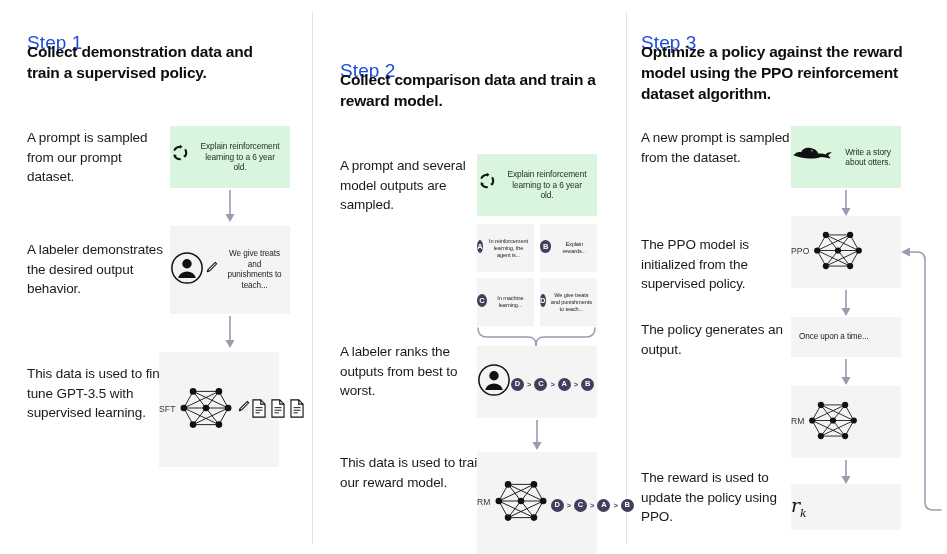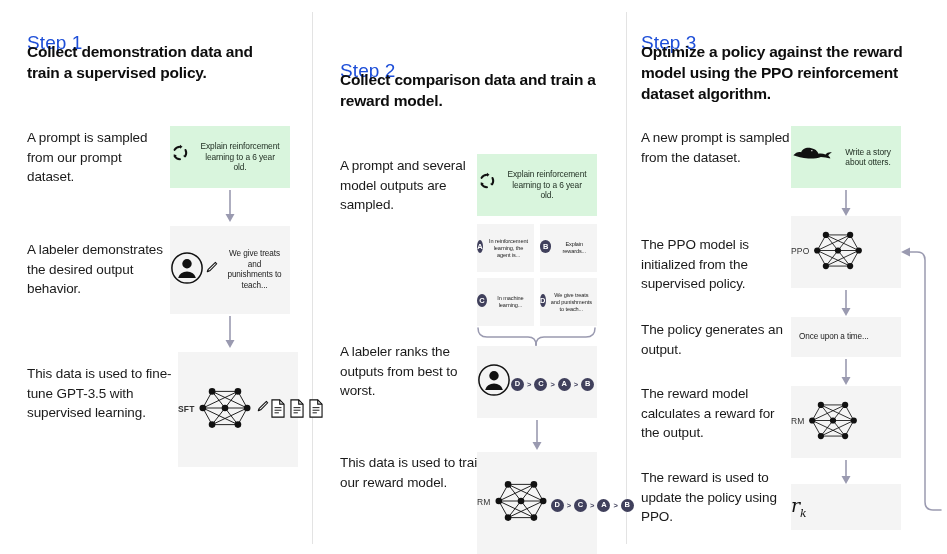--- a/index.html
+++ b/index.html
@@ -154,21 +154,21 @@
       <div class="node-text">We give treats and punishments to teach...</div>
     </div>
 
     <div class="arrow" style="left:224px; top:316px;">
       <svg width="12" height="34">
         <line x1="6" y1="0" x2="6" y2="25" stroke="#9a9ab0" stroke-width="1.6"></line>
         <path d="M1.5 24 L6 32 L10.5 24 Z" fill="#9a9ab0"></path>
       </svg>
     </div>
 
-    <div class="node" style="left:178px; top:352px; width:120px; height:115px;font-weight:bold;">
+    <div class="node" style="left:159px; top:352px; width:120px; height:115px;">
       <div class="node-title">SFT</div>
       <span>
         <svg width="60" height="48" viewBox="0 0 64 52">
           <g stroke="#111" stroke-width="1" fill="none">
             <line x1="18" y1="8" x2="46" y2="8"></line>
             <line x1="18" y1="8" x2="8" y2="26"></line>
             <line x1="18" y1="8" x2="32" y2="26"></line>
             <line x1="18" y1="8" x2="56" y2="26"></line>
             <line x1="46" y1="8" x2="8" y2="26"></line>
             <line x1="46" y1="8" x2="32" y2="26"></line>
@@ -358,21 +358,20 @@
     </div>
   </div>
 
   <div class="column col3">
     <div class="step-label">Step 3</div>
     <div class="step-title">Optimize a policy against the reward model using the PPO reinforcement dataset algorithm.</div>
 
     <div class="caption" style="top:128px;">A new prompt is sampled from the dataset.</div>
     <div class="caption" style="top:320px;">The policy generates an output.</div>
     <div class="caption" style="top:235px;">The PPO model is initialized from the supervised policy.</div>
-    <div class="caption" style="top:384px;">The reward model calculates a reward for the output.</div>
     <div class="caption" style="top:468px;">The reward is used to update the policy using PPO.</div>
 
     <div class="node green" style="left:164px; top:126px; width:110px; height:62px;">
       <span style="margin-bottom:4px;">
         <svg width="44" height="18" viewBox="0 0 56 22">
           <path d="M3 14 C6 10 10 9 13 10 C14 6 19 3.5 25 4.5 C31 5.5 34 9 35 12
                    C37 11 41 11.5 44 13 C46 10.5 49 9.5 52 10.5
                    C49.5 11.5 48 13 47.5 14.5 C49 15.5 50 17 50 18
                    C46 17 42 16 38 16 C34 17.5 28 18.5 22 18 C14 17.5 8 16 3 14 Z" fill="#111"></path>
           <circle cx="26.5" cy="8" r="0.9" fill="#fff"></circle>

